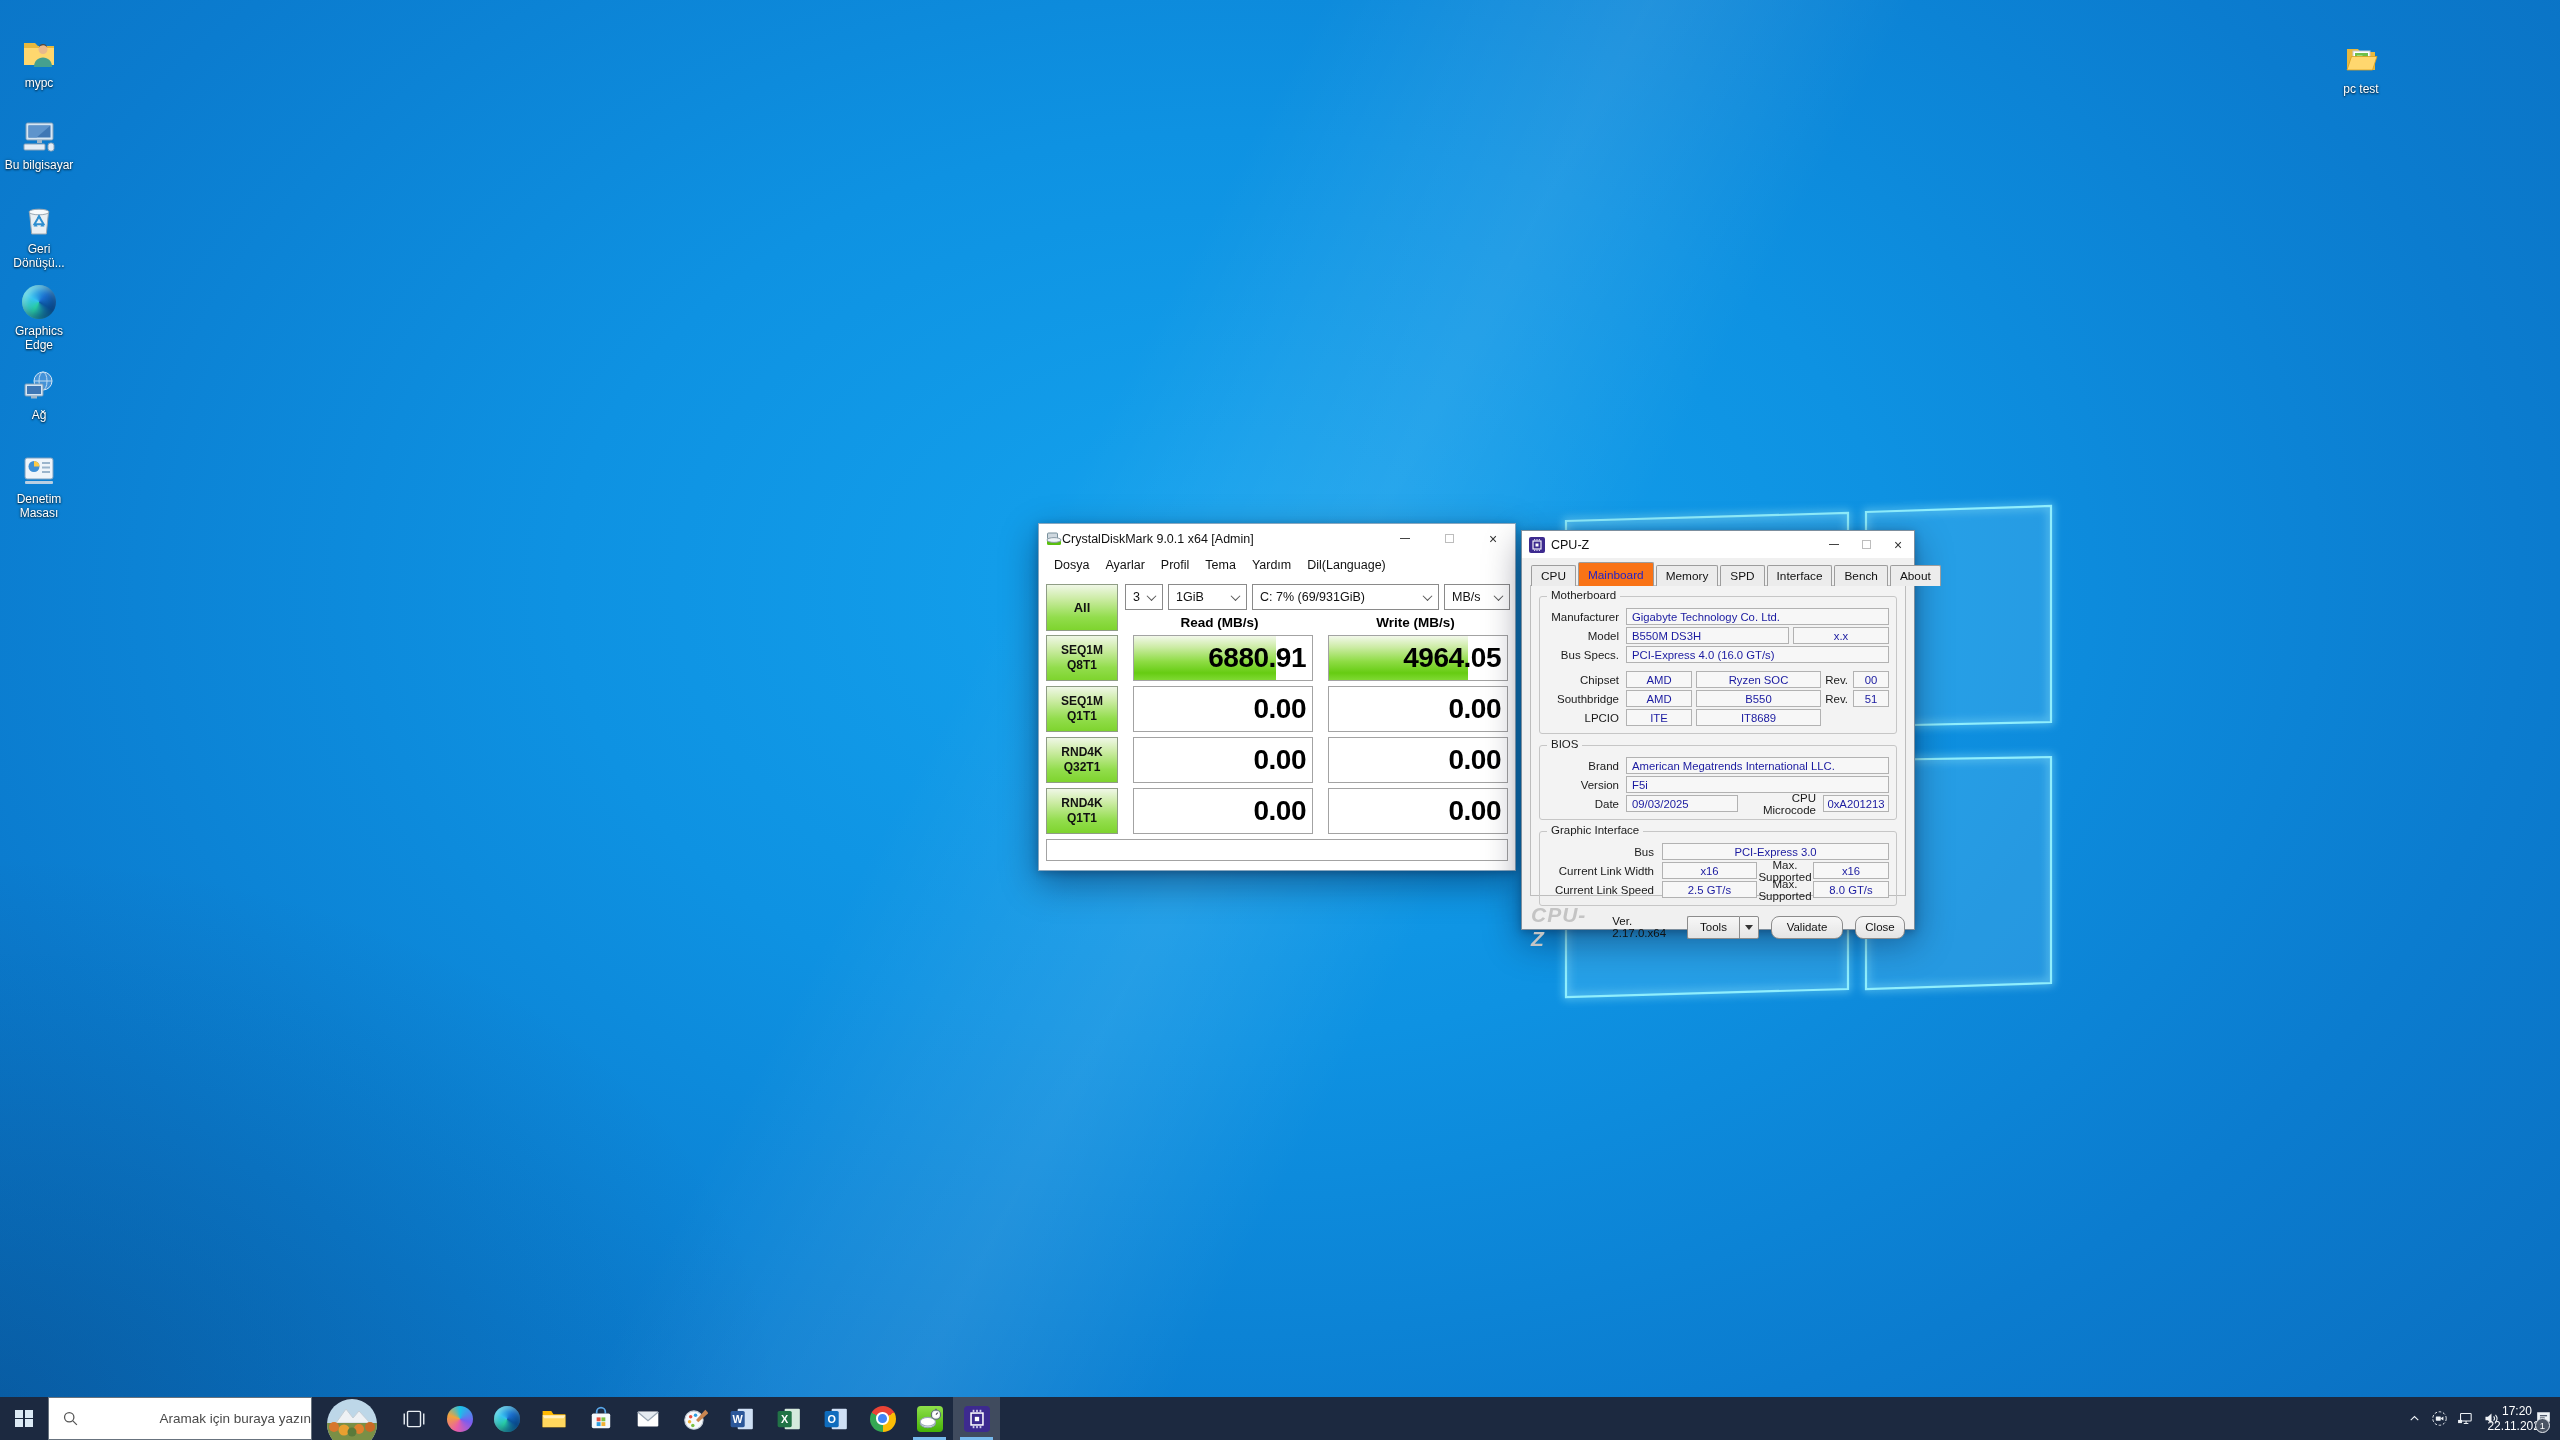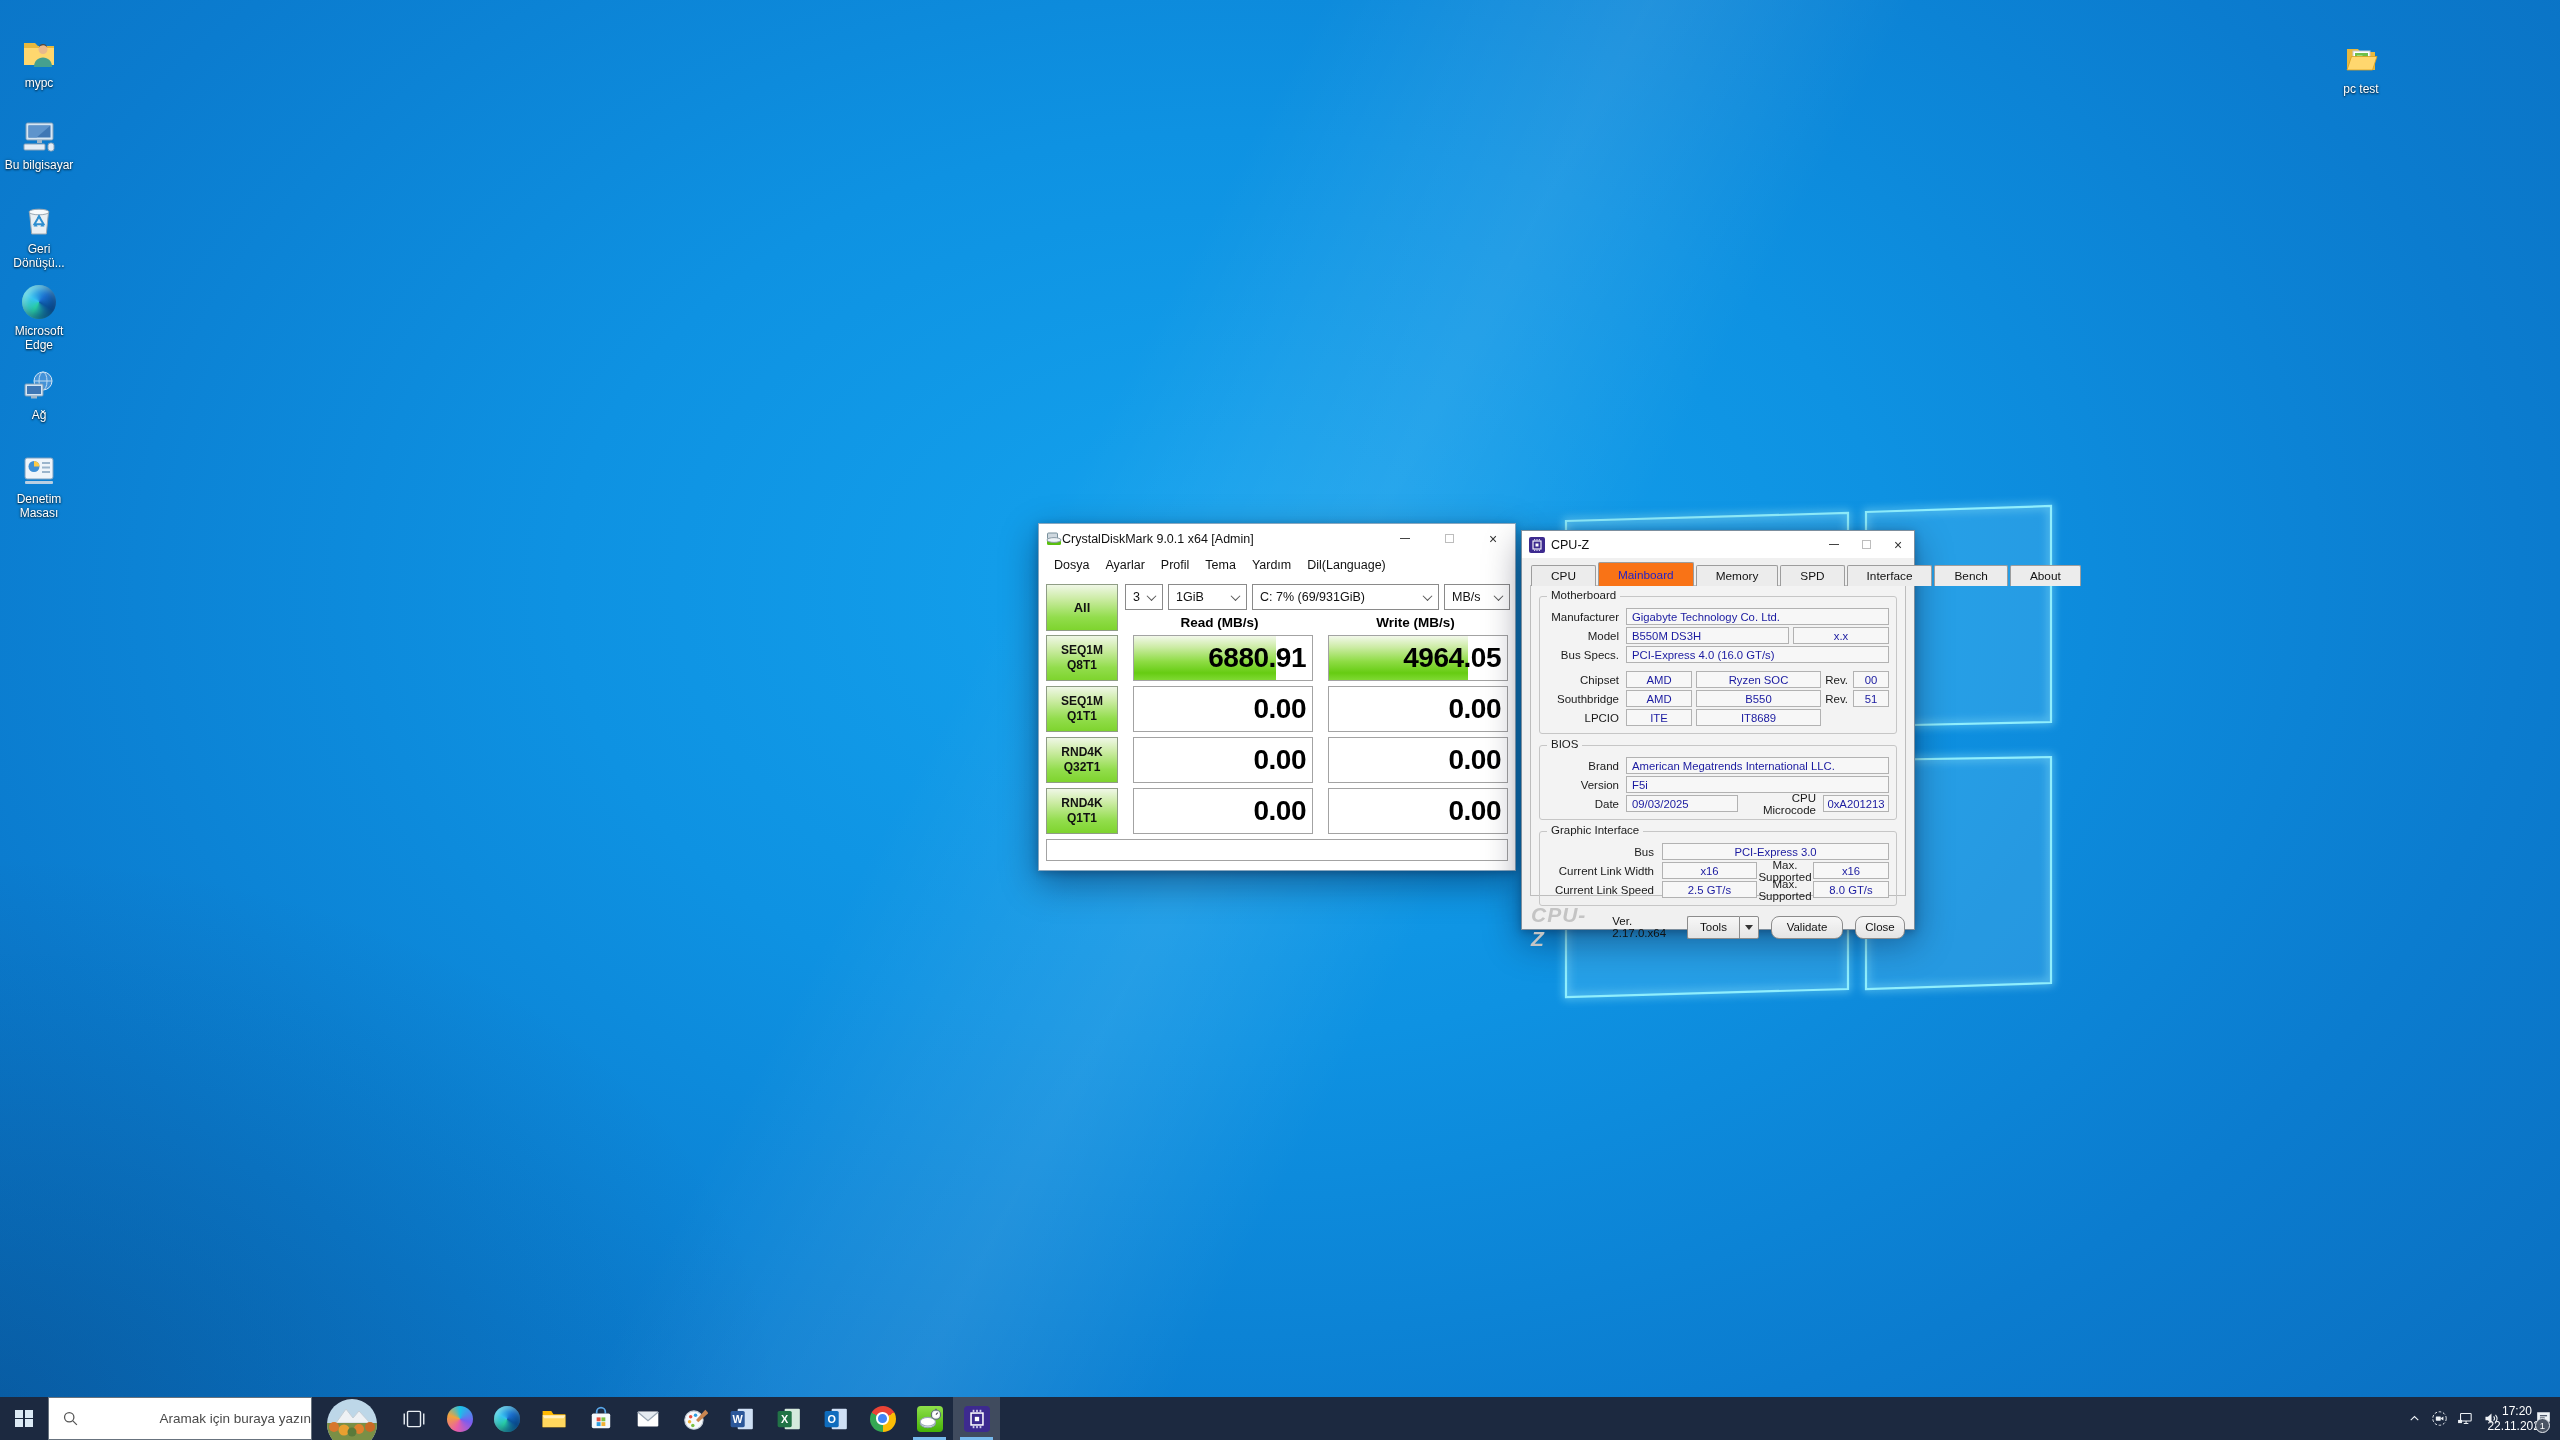--- a/index.html
+++ b/index.html
@@ -74,21 +74,21 @@
   .val-num { position:relative; display:block; text-align:right; font-size:28px; font-weight:bold;
              line-height:44px; padding-right:6px; letter-spacing:-0.5px; color:#000; }
   .cdm-status { height:22px; border:1px solid #a3a3a3; background:#fff; }
 
   
   .cpuz { left:1521px; top:530px; width:394px; height:400px; background:#f0f0f0; border:1px solid #7d8f9e; }
   .cpuz .titlebar { height:27px; padding-left:7px; gap:6px; }
   .cpuz .tb-btn { width:32px; }
   .cpuz-tabs { display:flex; padding:4px 0 0 9px; position:relative; z-index:2; align-items:flex-end; }
   .tab { font-size:11.8px; color:#111; background:#ececec; border:1px solid #9d9d9d; border-bottom:none;
-         border-radius:2px 2px 0 0; padding:3px 19px; margin-right:2px; height:21px; }
+         border-radius:2px 2px 0 0; padding:3px 9px; margin-right:2px; height:21px; }
   .tab.active { background:#f97316; color:#2222c8; height:24px; padding-top:5px; }
   .tabpage { margin:0 8px; margin-top:-1px; border:1px solid #bdbdbd; height:311px; padding:10px 8px 0 8px; background:#f3f3f3; }
   .grp { position:relative; border:1px solid #c6c6c6; border-radius:3px; padding:11px 7px 5px 8px; margin-bottom:11px; }
   .grp-label { position:absolute; top:-8px; left:7px; background:#f3f3f3; padding:0 4px; font-size:11.5px; color:#1a1a1a; }
   .frow { display:flex; align-items:center; margin-bottom:2px; height:17px; }
   .flabel { width:78px; flex:none; text-align:right; padding-right:7px; font-size:11.5px; color:#1a1a1a; }
   .flabel-wide { width:114px; flex:none; text-align:right; padding-right:8px; font-size:11.5px; color:#1a1a1a; }
   .ffield { height:17px; background:#f7f7f7; border:1px solid #b2b2b2; font-size:11.3px; color:#1a1aa0;
             padding:0 5px; display:flex; align-items:center; flex:1; overflow:hidden; white-space:nowrap; }
   .ffield.center { justify-content:center; }
@@ -205,21 +205,21 @@
     </svg>
   </div>
   <span>Geri
 Dönüşü...</span>
 </div>
 
 <div class="dicon" style="left:0;top:256px">
   <div class="dicon-img">
     <div class="icon-edge-circle"></div>
   </div>
-  <span>Microsoft
+  <span>Graphics
 Edge</span>
 </div>
 
 <div class="dicon" style="left:0;top:340px">
   <div class="dicon-img">
     <svg viewBox="0 0 36 36">
       <circle cx="22" cy="13" r="9" fill="#4392d8" stroke="#d6e8f6"></circle>
       <ellipse cx="22" cy="13" rx="4" ry="9" fill="none" stroke="#bfdcf2"></ellipse>
       <line x1="13" y1="13" x2="31" y2="13" stroke="#bfdcf2"></line>
       <rect x="4" y="16" width="18" height="12" rx="1" fill="#d5e6f4" stroke="#7d9cb8"></rect>

